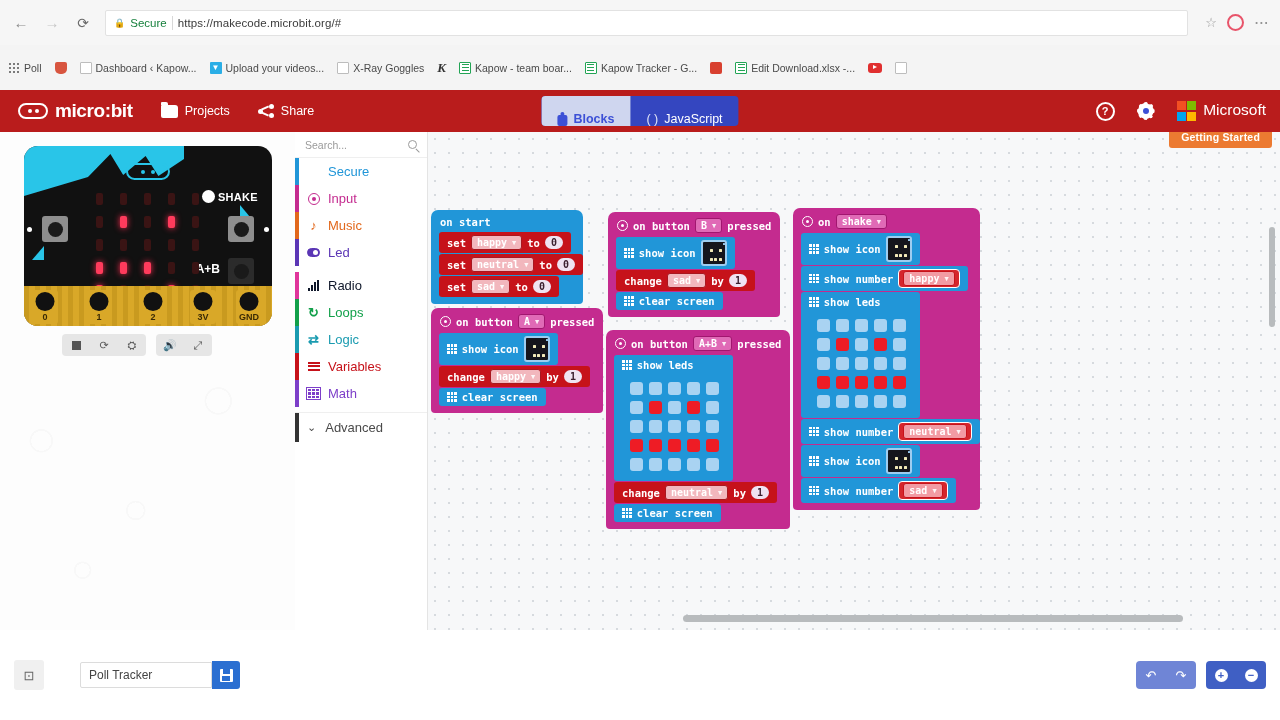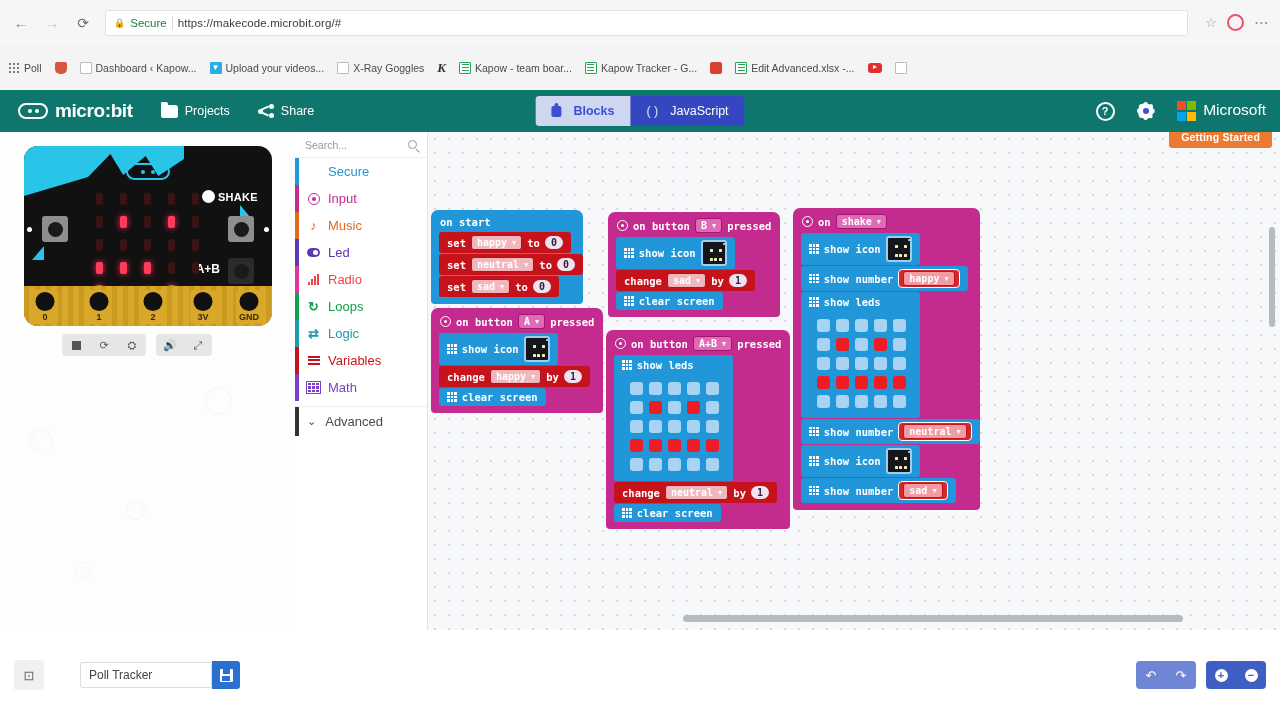--- a/index.html
+++ b/index.html
@@ -37,41 +37,41 @@
   .ic-page { background:#fff; border:1px solid #bdbdbd; }
   .ic-blue { background:#2aaee6; color:#fff; font-size:8px; text-align:center; line-height:12px; }
   .ic-red { background:#d8402f; border-radius:2px; }
   .ic-yt { width:14px;height:10px;background:#e02f2f;border-radius:3px;position:relative;}
   .ic-yt:after{content:"";position:absolute;left:5px;top:2.3px;border-left:4px solid #fff;
     border-top:2.6px solid transparent;border-bottom:2.6px solid transparent;}
   .ic-K { font-style:italic; font-weight:bold; font-family:"Liberation Serif", serif;
     color:#333; font-size:13px; }
 
   
-  .mc-header { height:42px; background:#0f766e; display:flex; align-items:center; color:#fff;
+  .mc-header { height:42px; background:#b91c1c; display:flex; align-items:center; color:#fff;
     position:relative; }
   .brand { display:flex; align-items:center; gap:7px; padding-left:18px; }
   .brand-logo { width:30px; height:16px; border:2.5px solid #fff; border-radius:9px;
     display:flex; align-items:center; justify-content:center; gap:3px; }
   .brand-eye { width:4px; height:4px; background:#fff; border-radius:50%; }
   .brand-txt { font-size:19px; font-weight:bold; letter-spacing:-.4px; }
   .hdr-item { display:flex; align-items:center; gap:7px; font-size:12.5px; margin-left:28px; }
   .hdr-item .lbl { font-size:12.5px; }
   .folder-ic { width:17px; height:13px; background:#fff; border-radius:1px 3px 2px 2px; position:relative; }
   .folder-ic:before{content:"";position:absolute;top:-3px;left:0;width:7px;height:3px;background:#fff;border-radius:1px 2px 0 0;}
   .share-ic { position:relative; width:16px; height:14px; }
   .share-ic i { position:absolute; width:5px; height:5px; background:#fff; border-radius:50%; }
   .share-ic i:nth-child(1){right:0;top:0;} .share-ic i:nth-child(2){right:0;bottom:0;}
   .share-ic i:nth-child(3){left:0;top:4.5px;}
   .share-ic b { position:absolute; width:8px;height:1.6px;background:#fff;left:3px;top:3px;transform:rotate(-25deg);}
   .share-ic b.l2{top:9px;transform:rotate(25deg);}
 
   .mode-switch { position:absolute; left:50%; transform:translateX(-50%); display:flex;
     background:#3446c0; border-radius:4px; overflow:hidden; height:30px; }
-  .mode-btn { display:flex; align-items:center; gap:12px; padding:12px 16px; font-size:12.5px;
+  .mode-btn { display:flex; align-items:flex-end; gap:6px; padding:0 16px; font-size:12.5px;
     height:100%; color:#fff; }
   .mode-btn.active { background:#cfd6ef; color:#3c50d6; font-weight:bold; }
   .puzzle { width:10px; height:11px; background:currentColor; border-radius:2px; position:relative; }
   .puzzle:before{content:"";position:absolute;top:-3px;left:3px;width:4px;height:4px;background:currentColor;border-radius:50%;}
   .js-paren { font-size:12.5px; opacity:.85; }
 
   .hdr-right { position:absolute; right:14px; display:flex; align-items:center; gap:22px; }
   .circ-q { width:19px;height:19px;border:2px solid #fff;border-radius:50%;font-size:11px;
     display:flex;align-items:center;justify-content:center;font-weight:bold;}
   .gear { width:18px;height:18px;position:relative;}
@@ -291,21 +291,21 @@
       </div>
     <div class="bm">
         <span class="bm-ico ic-green"></span>
         <span>Kapow Tracker - G...</span>
       </div>
     <div class="bm">
         <span class="bm-ico ic-red"></span>
       </div>
     <div class="bm">
         <span class="bm-ico ic-green"></span>
-        <span>Edit Advanced.xlsx -...</span>
+        <span>Edit Download.xlsx -...</span>
       </div>
     <div class="bm">
         <span class="ic-yt"></span>
       </div>
     <div class="bm">
         <span class="bm-ico ic-page"></span>
       </div>
   </div>
 </div>
 
@@ -474,21 +474,21 @@
           <span class="cat-ic music-ic">♪</span>
           <span>Music</span>
         </div>
         <div class="cat" style="color: rgb(91, 54, 181);">
           <span class="bar" style="background:#5b36b5"></span>
           <span class="cat-ic">
             <span class="led-ic"></span>
           </span>
           <span>Led</span>
         </div>
-        <div class="cat" style="color: #ef4444;">
+        <div class="cat" style="color: #0f172a; margin-top: 6px;">
           <span class="bar" style="background:#e0359b"></span>
           <span class="cat-ic radio-ic">
             <i></i>
             <i></i>
             <i></i>
             <i></i>
           </span>
           <span>Radio</span>
         </div>
         <div class="cat" style="color: rgb(18, 160, 74);">

